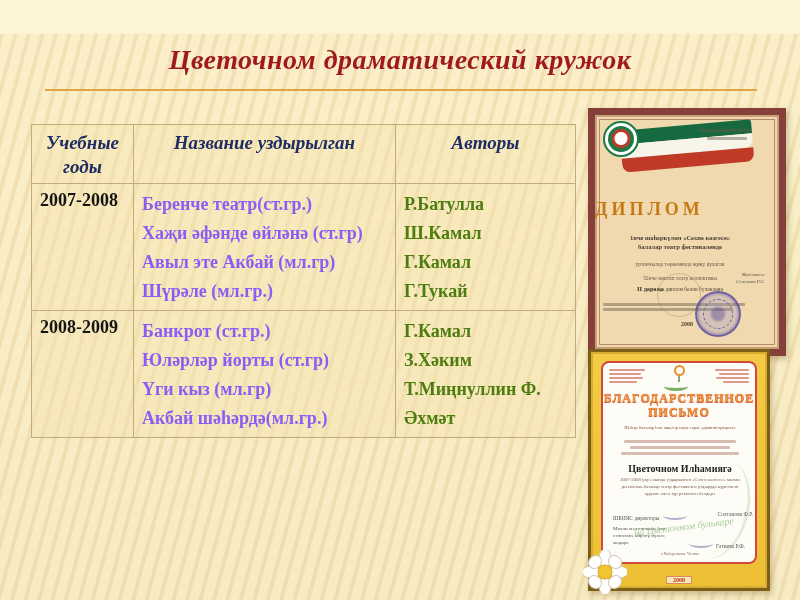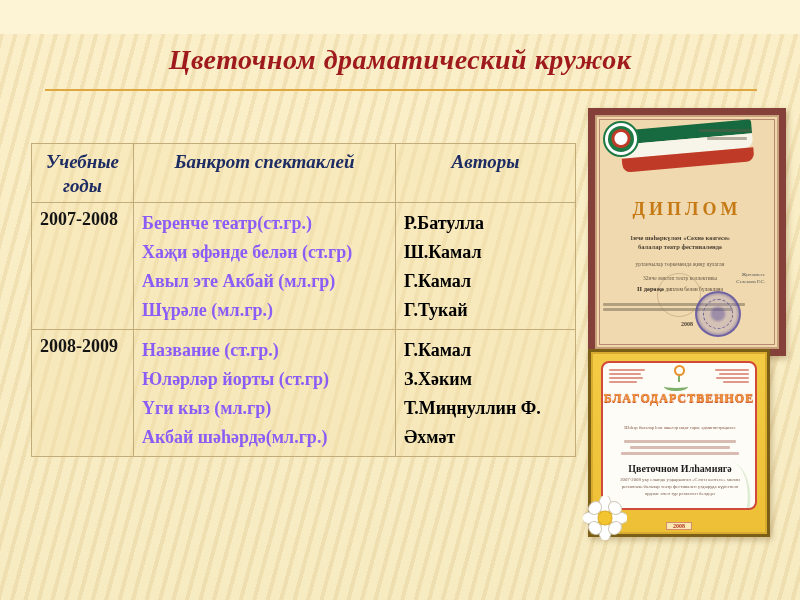--- a/index.html
+++ b/index.html
@@ -7,62 +7,62 @@
   #slide{position:relative;width:800px;height:600px;background:#FCF4D4;overflow:hidden;}
   .stripes{position:absolute;left:0;right:0;top:34px;bottom:0;
     background:
       repeating-linear-gradient(105deg, rgba(206,170,100,0.20) 0 4px, rgba(206,170,100,0) 4px 13px),
       linear-gradient(#FAEFC8,#F7EBC2);}
   
   .title{position:absolute;left:0;top:44px;width:800px;text-align:center;
     font-size:28px;font-weight:bold;font-style:italic;color:#9E1A1D;letter-spacing:0.5px;}
   .rule{position:absolute;left:45px;top:89px;width:712px;height:2px;background:#DFA73F;}
   
-  table.maintbl{position:absolute;left:31px;top:143px;width:544px;border-collapse:collapse;table-layout:fixed;}
+  table.maintbl{position:absolute;left:31px;top:124px;width:544px;border-collapse:collapse;table-layout:fixed;}
   table.maintbl td,table.maintbl th{border:1px solid #C2AC79;vertical-align:top;
     background:rgba(246,227,172,0.35);padding:6px 8px 4px 8px;}
   th.hd{font-size:19px;font-weight:bold;font-style:italic;color:#1D2C63;text-align:center;
     vertical-align:middle;line-height:24px;padding:2px 4px;}
   td.years{font-size:18px;font-weight:bold;color:#141414;}
   .cline{font-size:18px;font-weight:bold;line-height:29px;white-space:nowrap;}
   td.plays .cline{color:#8b5cf6;}
-  td.auth .cline{color:#000000;}
+  td.auth .cline{color:#4d7c0f;}
   
   .cert1{position:absolute;left:588px;top:108px;width:184px;height:234px;background:#F0D9AE;
     border:7px solid #85403A;box-shadow:inset 0 0 0 2px #C8A07A, 2px 3px 6px rgba(120,90,40,.35);}
   .cert1 .innerline{position:absolute;inset:4px;border:1px solid rgba(140,70,60,.55);pointer-events:none;}
   .flag{position:absolute;top:10px;left:26px;width:132px;height:44px;transform:rotate(-5deg);}
   .flag .s{height:14px;border-radius:0 0 8px 3px;}
   .flag .s.g{background:#17693F;border-radius:8px 3px 0 0;}
   .flag .s.w{background:#F7F4EA;}
   .flag .s.r{background:#C03A28;border-radius:0 0 8px 8px;}
   .emblem{position:absolute;left:8px;top:6px;width:36px;height:36px;border-radius:50%;
     background:#fff;border:2px solid #1E7A45;box-sizing:border-box;}
   .emblem .in{margin:3px;width:26px;height:26px;border-radius:50%;
     background:radial-gradient(circle at 50% 48%, #fff 0 6px, #C03A28 7px 9px, #1E7A45 10px);}
   .tinybar{position:absolute;height:3px;background:rgba(100,90,70,.45);border-radius:1px;}
-  .dip-title{position:absolute;left:0;top:84px;width:100%;text-align:center;
+  .dip-title{position:absolute;left:0;top:84px;width:100%;
     font-size:18px;font-weight:bold;color:#C67A16;letter-spacing:4px;}
   .dip-l12{position:absolute;left:6px;top:118px;width:158px;text-align:center;
     font-size:6.5px;font-weight:bold;color:#4A3F33;line-height:9px;}
   .dip-l3{position:absolute;left:6px;top:146px;width:158px;text-align:center;font-size:5.5px;color:#6A5B48;}
   .dip-l4{position:absolute;left:6px;top:160px;width:158px;text-align:center;font-size:5.5px;color:#6A5B48;}
   .dip-l5{position:absolute;left:6px;top:170px;width:158px;text-align:center;font-size:5.5px;color:#5A4A38;}
   .dip-l5 b{font-size:6.5px;color:#332A20;}
   .dip-sig{position:absolute;right:14px;top:156px;text-align:right;font-size:5px;color:#555;line-height:7px;}
   .dip-foot{position:absolute;left:8px;top:186px;width:150px;font-size:4.5px;color:#6A5B48;line-height:6.5px;}
   .wm-circle{position:absolute;left:62px;top:158px;width:42px;height:42px;border-radius:50%;
     border:1px solid rgba(150,120,90,.5);opacity:.7;}
   .stamp{position:absolute;left:100px;top:176px;width:46px;height:46px;border-radius:50%;
     border:2px solid rgba(90,79,162,.75);box-sizing:border-box;
     background:radial-gradient(circle, rgba(90,79,162,.55) 0 18%, rgba(150,142,200,.30) 30% 60%, rgba(90,79,162,.45) 70% 100%);}
   .stamp:before{content:"";position:absolute;inset:6px;border:1px dashed rgba(70,60,140,.7);border-radius:50%;}
   .dip-year{position:absolute;left:0;top:206px;width:100%;text-align:center;font-size:6px;font-weight:bold;color:#4A3F33;}
   
-  .cert2{position:absolute;left:588px;top:349px;width:182px;height:188px;
+  .cert2{position:absolute;left:588px;top:349px;width:182px;height:242px;
     background:linear-gradient(#F3CB45,#EDBF35);border:3px solid #7C5F17;
     box-shadow:inset 0 0 0 2px #D9AB2E, 2px 3px 6px rgba(120,90,40,.35);box-sizing:border-box;}
   .panel{position:absolute;left:10px;right:10px;top:9px;bottom:24px;background:#FDFCF6;
     border:2px solid #D0493A;border-radius:8px;overflow:hidden;}
   .corner{position:absolute;top:4px;width:38px;}
   .corner .b{height:2px;background:rgba(200,70,50,.55);border-radius:1px;margin:2px 0;}
   .figure{position:absolute;left:50%;top:2px;transform:translateX(-50%);width:30px;height:24px;}
   .figure .head{margin:0 auto;width:11px;height:11px;border:2px solid #E8912B;border-radius:50%;box-sizing:border-box;}
   .figure .body{margin:0 auto;width:2px;height:6px;background:#7FB069;}
   .figure .grass{width:24px;height:6px;border-bottom:3px solid #7FB069;border-radius:50%;}
@@ -101,42 +101,42 @@
 
   <table class="maintbl">
     <colgroup>
         <col style="width:102px">
         <col style="width:262px">
         <col style="width:180px">
       </colgroup>
     <tbody>
         <tr style="height:50px">
       <th class="hd">Учебные годы</th>
-      <th class="hd">Банкрот спектаклей</th>
+      <th class="hd">Название уздырылган</th>
       <th class="hd">Авторы</th>
     </tr>
     <tr style="height:119px">
       <td class="years">2007-2008</td>
       <td class="plays">
         <div class="cline">Беренче театр(ст.гр.)</div>
-        <div class="cline">Хаҗи әфәнде белән (ст.гр)</div>
+        <div class="cline">Хаҗи әфәнде өйләнә (ст.гр)</div>
         <div class="cline">Авыл эте Акбай (мл.гр)</div>
         <div class="cline">Шүрәле (мл.гр.)</div>
       </td>
       <td class="auth">
         <div class="cline">Р.Батулла</div>
         <div class="cline">Ш.Камал</div>
         <div class="cline">Г.Камал</div>
         <div class="cline">Г.Тукай</div>
       </td>
     </tr>
     <tr style="height:117px">
       <td class="years">2008-2009</td>
       <td class="plays">
-        <div class="cline">Название (ст.гр.)</div>
+        <div class="cline">Банкрот (ст.гр.)</div>
         <div class="cline">Юләрләр йорты (ст.гр)</div>
         <div class="cline">Үги кыз (мл.гр)</div>
         <div class="cline">Акбай шәһәрдә(мл.гр.)</div>
       </td>
       <td class="auth">
         <div class="cline">Г.Камал</div>
         <div class="cline">З.Хәким</div>
         <div class="cline">Т.Миңнуллин Ф.</div>
         <div class="cline">Әхмәт</div>
       </td>
@@ -194,20 +194,21 @@
         <div class="b" style="width:33px;margin-left:auto;"></div>
           <div class="b" style="width:26px;margin-left:auto;"></div>
       </div>
       <div class="figure">
         <div class="head"></div>
           <div class="body"></div>
           <div class="grass"></div>
       </div>
       <div class="let-title">
         <div class="t1">БЛАГОДАРСТВЕННОЕ</div>
+        <div class="t2">ПИСЬМО</div>
       </div>
       <div class="let-intro">Шәһәр балалар һәм яшьләр иҗат сарае администрациясе</div>
       <div class="midbars">
         <div class="b" style="width:112px;"></div>
         <div class="b" style="width:100px;"></div>
         <div class="b" style="width:118px;"></div>
       </div>
       <div class="let-name">Цветочном Илһамиягә</div>
       <div class="let-body">2007-2008 уку елында уздырылган «Сәхнә көзгесе» милли региональ балалар театр фестивален үздыруда күрсәткән ярдәме өчен зур рәхмәтен белдерә</div>
       <div class="swoosh"></div>

